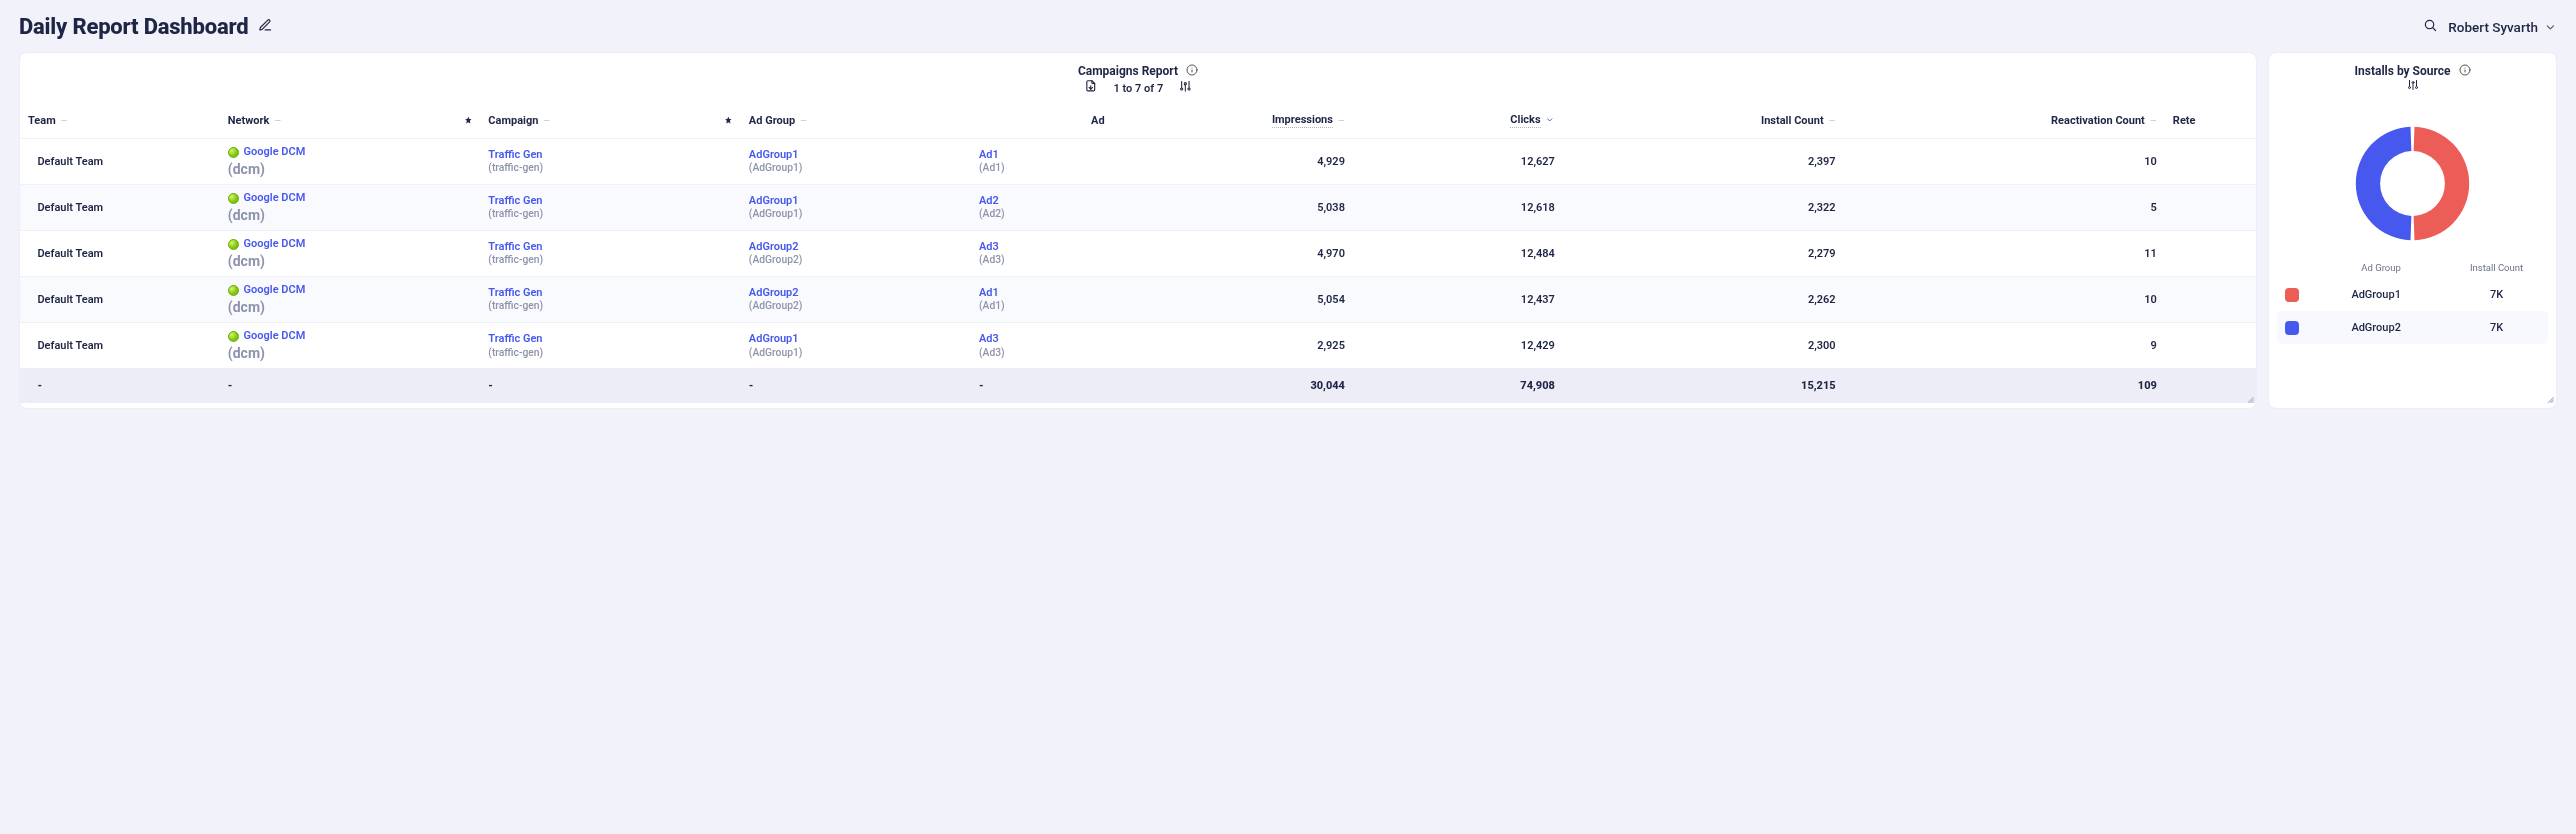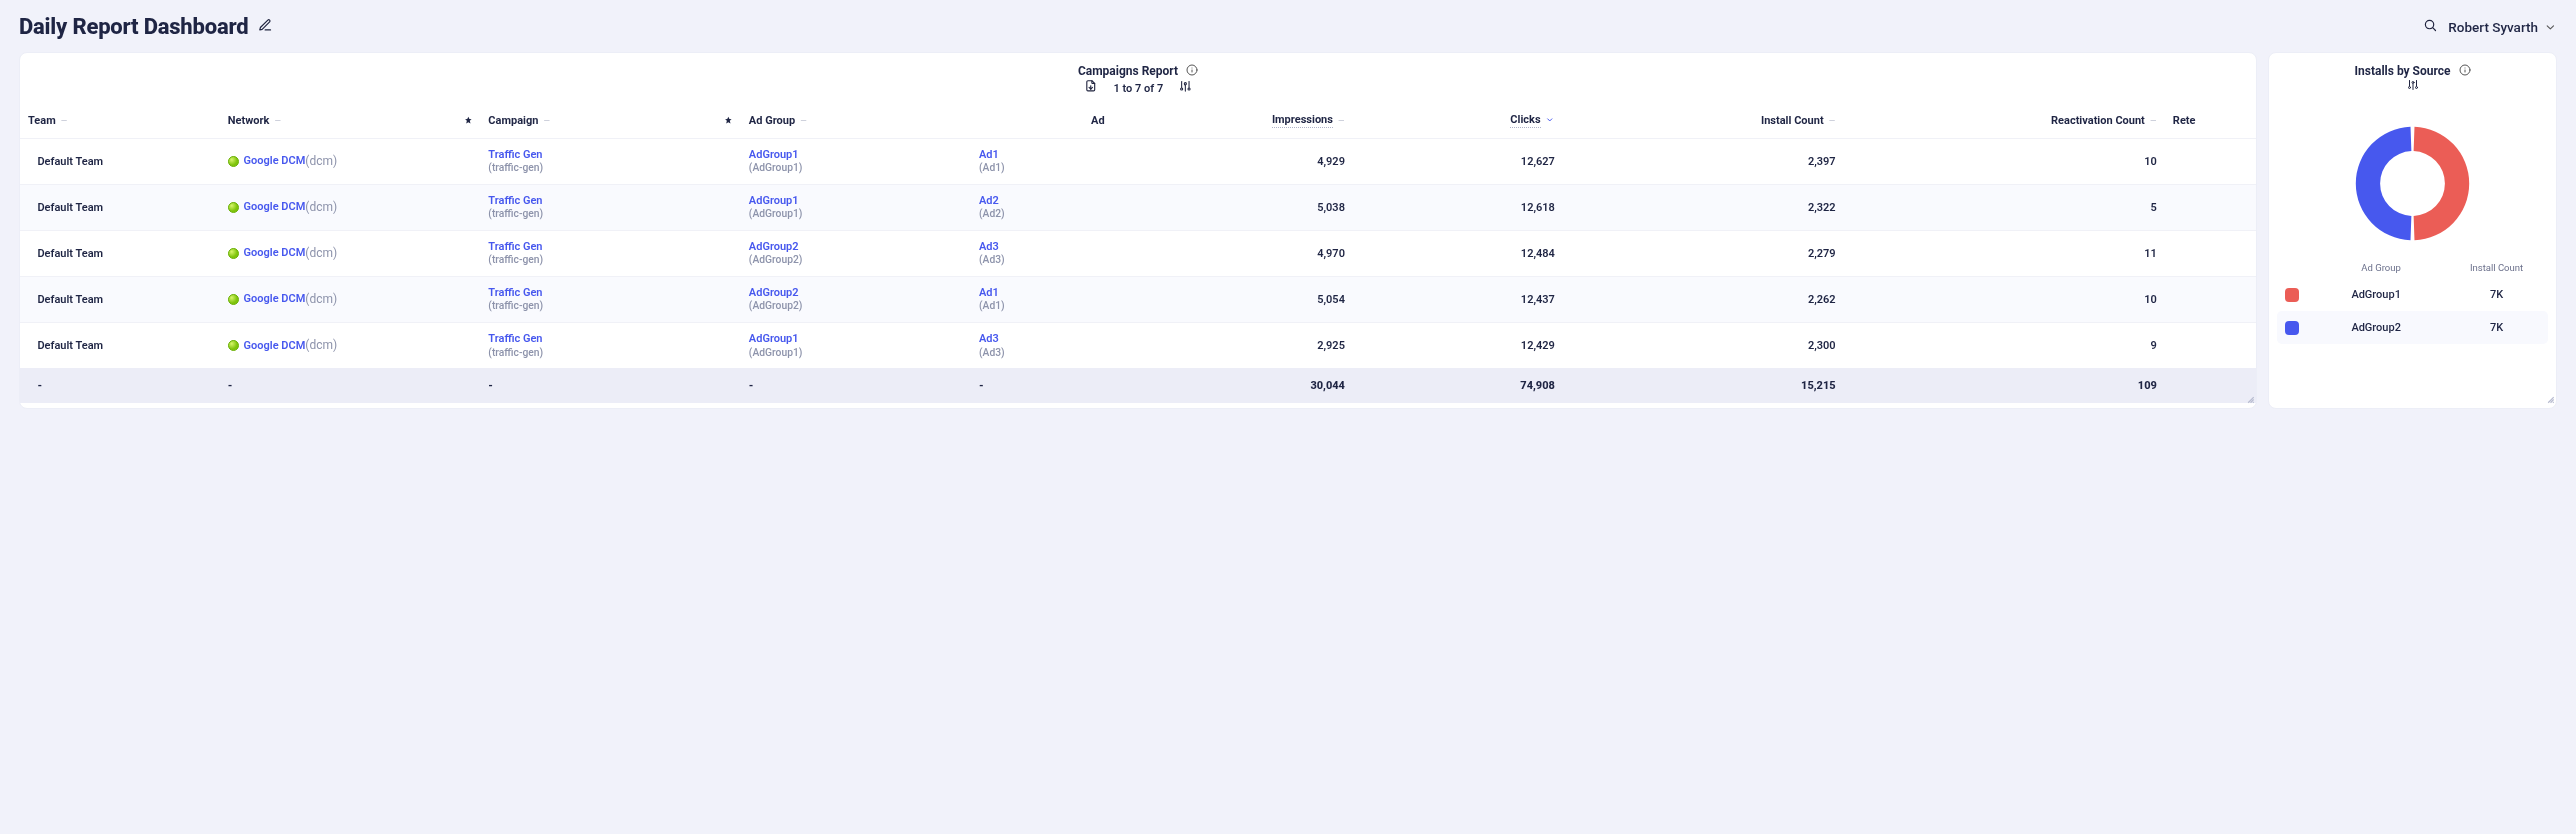--- a/index.html
+++ b/index.html
@@ -165,34 +165,34 @@
   }
   .two-line .secondary {
     color: #8d93ab;
     font-weight: 500;
     font-size: 10.3px;
     display: block;
     line-height: 1.3;
   }
   .network-cell {
     display: flex;
-    flex-direction: row;
+    flex-direction: column;
   }
   .network-cell .primary {
     color: #4758ee;
     font-weight: 600;
     display: flex;
     align-items: center;
     gap: 4.8px;
     line-height: 1.3;
   }
   .network-cell .secondary {
     color: #8d93ab;
-    font-weight: 400;
-    font-size: 12px;
+    font-weight: 700;
+    font-size: 14px;
     line-height: 1.3;
   }
   .net-icon {
     width: 11px; height: 11px; border-radius: 50%;
     background: radial-gradient(circle at 30% 30%, #d7f56a, #7fc40c 60%);
     border: 0.8px solid #6ab006;
     display: inline-block;
     flex-shrink: 0;
   }
   tfoot td {

